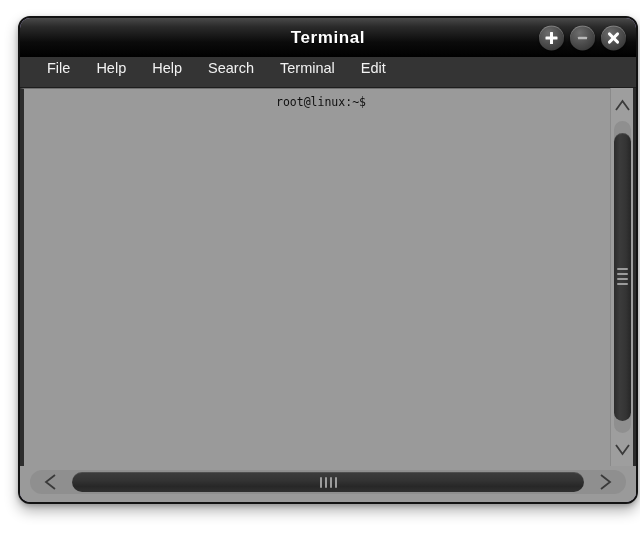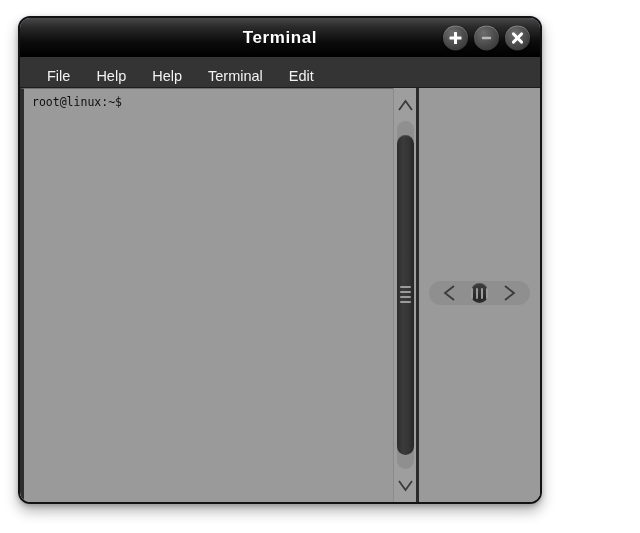--- a/index.html
+++ b/index.html
@@ -17,21 +17,21 @@
     width: 640px;
     height: 533px;
     background: #ffffff;
   }
 
   
   #window {
     position: absolute;
     left: 18px;
     top: 16px;
-    width: 524px;
+    width: 620px;
     height: 488px;
     border-radius: 12px;
     background: #c4b5fd;
     border: 2px solid #121212;
     box-sizing: border-box;
     box-shadow: 0 7px 14px rgba(0,0,0,0.30),
                 0 2px 5px rgba(0,0,0,0.22);
     overflow: hidden;
   }
 
@@ -79,41 +79,42 @@
     cursor: pointer;
   }
   .wc-btn svg { display: block; }
 
   
   #menubar {
     height: 30px;
     background: #343434;
     border-bottom: 1px solid #1d1d1d;
     display: flex;
-    align-items: flex-end;
+    align-items: flex-start;
     padding-left: 14px;
     gap: 0px;
   }
 
   .menu-item {
     color: #f2f2f2;
     font-size: 14.5px;
     padding: 3px 13px;
     cursor: pointer;
     user-select: none;
     white-space: nowrap;
   }
 
   
   #body-area {
     position: relative;
     height: calc(100% - 39px - 31px);
     background: #9a9a9a;
     display: flex;
-    flex-direction: row;
+    flex-direction: column;
+    text-align: center;
   }
 
   #term-row {
     display: flex;
     flex: 1 1 auto;
     min-height: 0;
   }
 
   #terminal-screen {
     position: relative;
@@ -287,20 +288,21 @@
           </svg>
         </div>
 
       </div>
     </div>
 
     <div id="menubar">
       <div class="menu-item">File</div>
       <div class="menu-item">Help</div>
       <div class="menu-item">Help</div>
+      <div class="menu-item">Search</div>
       <div class="menu-item">Terminal</div>
       <div class="menu-item">Edit</div>
     </div>
 
     <div id="body-area">
 
       <div id="term-row">
 
         <div id="terminal-screen">
           <div id="prompt-line">root@linux:~$</div>

